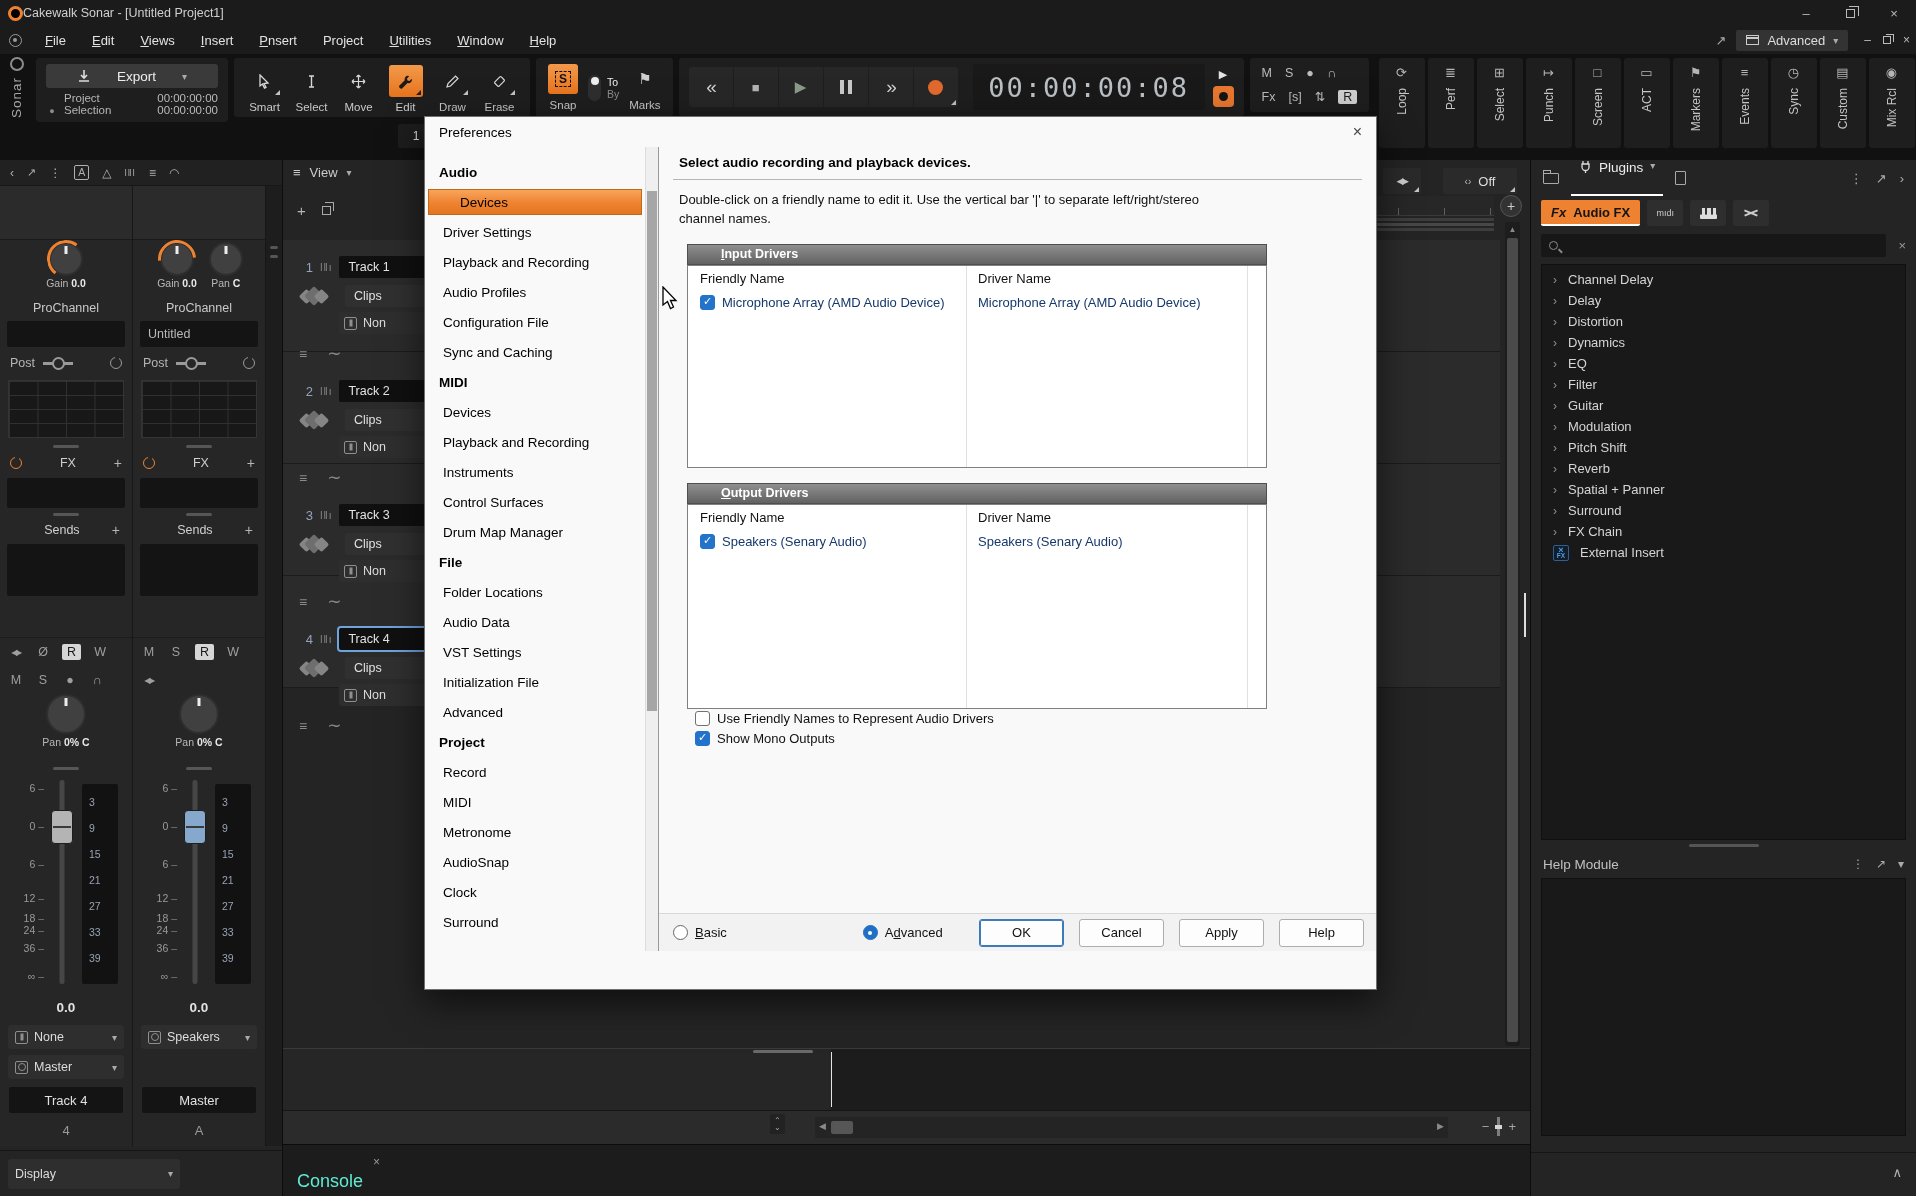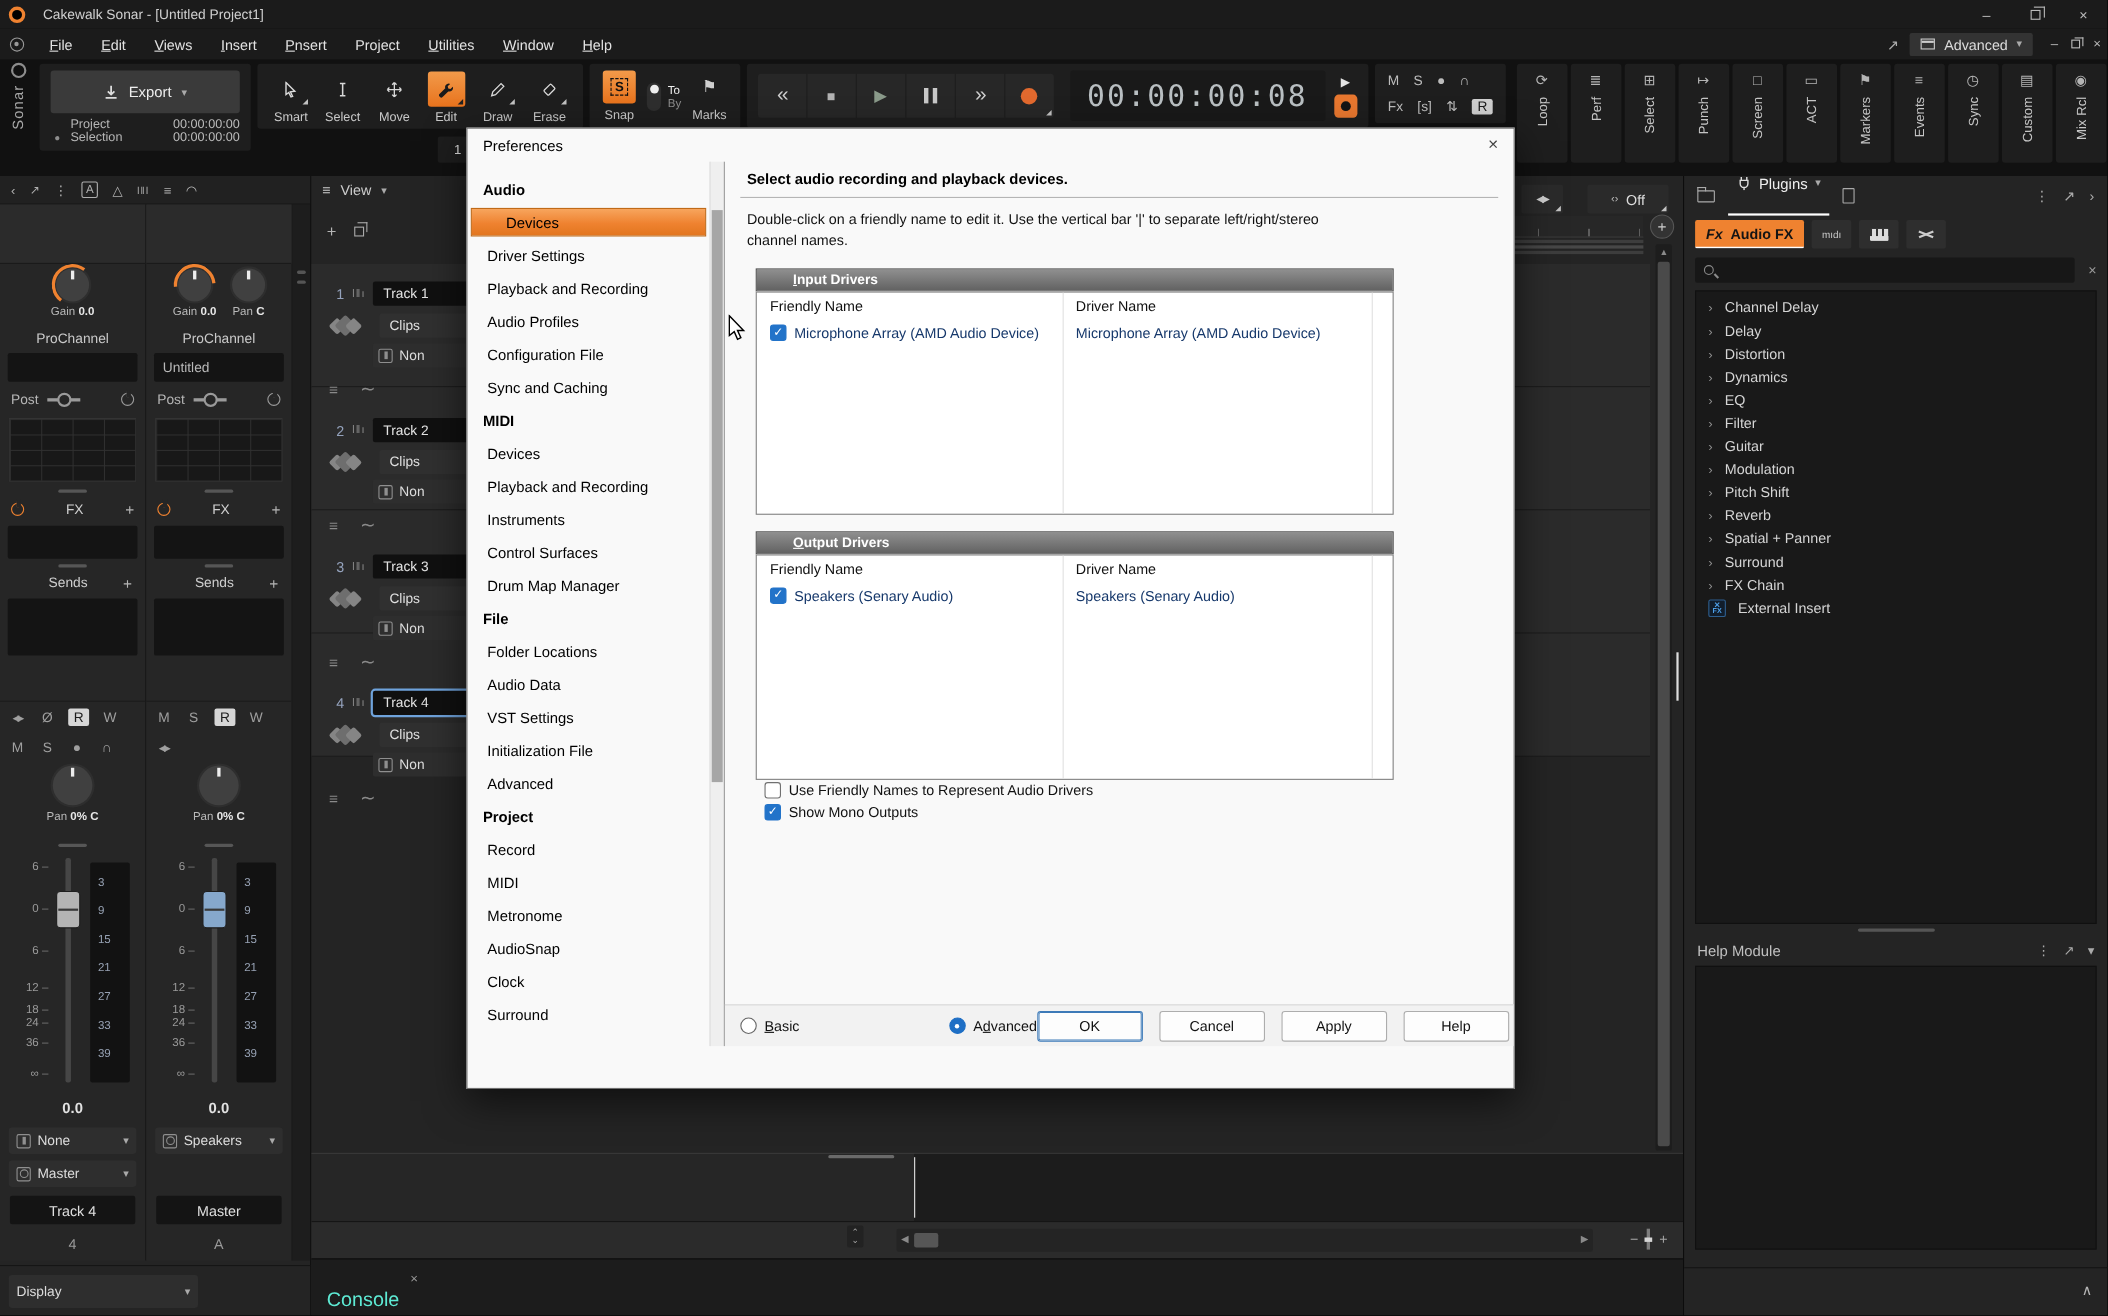--- a/index.html
+++ b/index.html
@@ -3,21 +3,21 @@
 <meta charset="utf-8">
 <style>
   html,body{margin:0;padding:0;background:#000;}
   *{box-sizing:border-box;}
   .screen{position:relative;width:1916px;height:1196px;background:#121212;overflow:hidden;
     font-family:"Liberation Sans",sans-serif;color:#ddd;font-size:12px;}
 
   
   .titlebar{position:absolute;left:0;top:0;right:0;height:26px;background:#1b1b1b;display:flex;align-items:center;z-index:5;}
   .app-logo{width:15px;height:15px;border:3px solid #ef8230;border-radius:50%;margin-left:8px;background:#000;}
-  .tb-title{margin-left:16px;color:#cfcfcf;font-size:12.5px;}
+  .tb-title{margin-left:0;color:#cfcfcf;font-size:12.5px;}
   .win-controls{margin-left:auto;display:flex;height:100%;}
   .wc{width:44px;display:flex;align-items:center;justify-content:center;color:#bbb;font-size:13px;}
   .restore-icon{width:9px;height:9px;border:1px solid #bbb;position:relative;background:#1b1b1b;}
   .restore-icon::before{content:"";position:absolute;left:2px;top:-4px;width:9px;height:9px;border:1px solid #bbb;border-bottom:none;border-left:none;}
 
   
   .menubar{position:absolute;left:0;top:26px;right:0;height:28px;background:#1b1b1b;display:flex;align-items:center;z-index:5;}
   .menu-app-icon{width:13px;height:13px;border:1.5px solid #999;border-radius:50%;margin:0 10px 0 9px;position:relative;}
   .menu-app-icon::after{content:"";position:absolute;left:3px;top:3px;width:4px;height:4px;background:#999;border-radius:50%;}
   .mitem{padding:0 13px;color:#e2e2e2;font-size:13px;cursor:default;}
@@ -33,21 +33,21 @@
   .mini-restore{width:8px;height:8px;border:1px solid #bbb;position:relative;}
   .mini-restore::before{content:"";position:absolute;left:2px;top:-3px;width:7px;height:7px;border:1px solid #bbb;border-bottom:none;border-left:none;}
 
   
   .toolbar{position:absolute;left:0;top:54px;right:0;height:106px;background:#111;display:flex;align-items:flex-start;z-index:4;}
   .rail{width:33px;height:100%;display:flex;flex-direction:column;align-items:center;padding-top:3px;gap:6px;}
   .rail-logo{width:14px;height:14px;border:2.5px solid #8d8d8d;border-radius:50%;}
   .rail-label{writing-mode:vertical-rl;transform:rotate(180deg);color:#a8a8a8;font-size:13.5px;letter-spacing:1px;}
   .mod{background:#1e1e1e;border-radius:3px;margin:4px 3px;display:flex;}
   .export-mod{flex-direction:column;width:192px;padding:6px 10px;gap:4px;}
-  .export-btn{height:39px;background:#3a3a3a;border-radius:3px;display:flex;align-items:center;justify-content:center;gap:9px;color:#eee;font-size:13.5px;}
+  .export-btn{height:24px;background:#3a3a3a;border-radius:3px;display:flex;align-items:center;justify-content:center;gap:26px;color:#eee;font-size:13.5px;}
   .exp-row{display:flex;align-items:center;gap:6px;color:#b5b5b5;font-size:11.5px;}
   .exp-row .bullet{width:12px;text-align:center;}
   .exp-row:nth-of-type(2) .bullet::before{content:"●";color:#8d8d8d;font-size:9px;}
   .exp-row:nth-of-type(3) .bullet::before{content:"○";color:#8d8d8d;font-size:9px;}
   .exp-time{margin-left:auto;color:#bbb;}
   .tools-mod{padding:4px 8px;gap:2px;}
   .tool{width:45px;display:flex;flex-direction:column;align-items:center;gap:4px;padding-top:3px;}
   .tool-icon{width:34px;height:32px;border-radius:3px;display:flex;align-items:center;justify-content:center;color:#d8d8d8;position:relative;}
   .tool.active .tool-icon{background:linear-gradient(#f29a4a,#e8731d);color:#1a1a1a;}
   .fly::after{content:"";position:absolute;right:2px;bottom:2px;border-left:5px solid transparent;border-bottom:5px solid #c2c2c2;}
@@ -300,21 +300,21 @@
   .wcb.checked::after{content:"✓";position:absolute;left:2px;top:-1px;color:#fff;font-size:11px;}
   .cb-row{display:flex;align-items:center;gap:7px;margin-left:22px;color:#111;height:20px;}
   .dlg-footer{position:absolute;left:0;right:0;bottom:0;height:38px;background:#f2f2f2;border-top:1px solid #d8d8d8;display:flex;align-items:center;padding:0 10px;}
   .wradio{width:15px;height:15px;border-radius:50%;border:1px solid #666;background:#fff;position:relative;flex:none;}
   .wradio.checked{background:#1f6fc5;border-color:#1f6fc5;}
   .wradio.checked::after{content:"";position:absolute;left:4.5px;top:4.5px;width:4px;height:4px;border-radius:50%;background:#fff;}
   .radio-row{display:flex;align-items:center;gap:7px;color:#111;}
   .radio-basic{margin-left:4px;}
   .radio-adv{margin-left:136px;}
   .dlg-btns{margin-left:auto;display:flex;gap:15px;padding-right:2px;}
-  .dbtn{width:96px;height:28px;background:#fdfdfd;border:1px solid #adadad;border-radius:3px;font-family:"Liberation Sans",sans-serif;font-size:13px;color:#111;}
+  .dbtn{width:85px;height:28px;background:#fdfdfd;border:1px solid #adadad;border-radius:3px;font-family:"Liberation Sans",sans-serif;font-size:13px;color:#111;}
   .dbtn.primary{border:1px solid #3d7ab8;box-shadow:inset 0 0 0 1px #3d7ab8;}
 
   .cursor{position:absolute;left:662px;top:286px;z-index:100;}
 </style>
 </head>
 <body>
 
 <div class="screen">
 
   <div class="titlebar">

